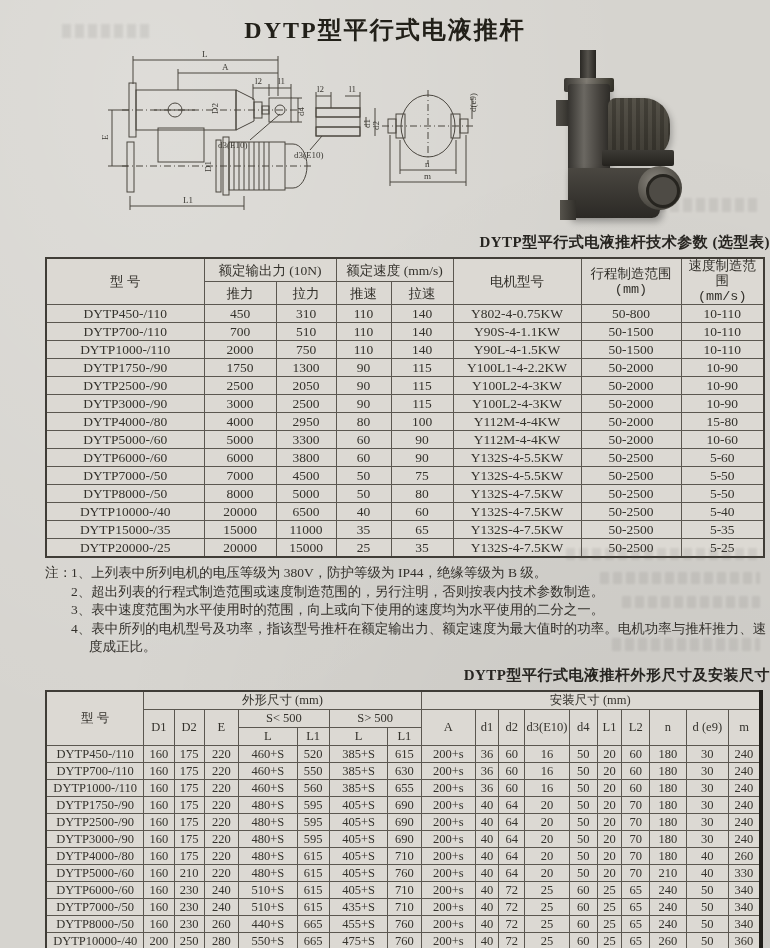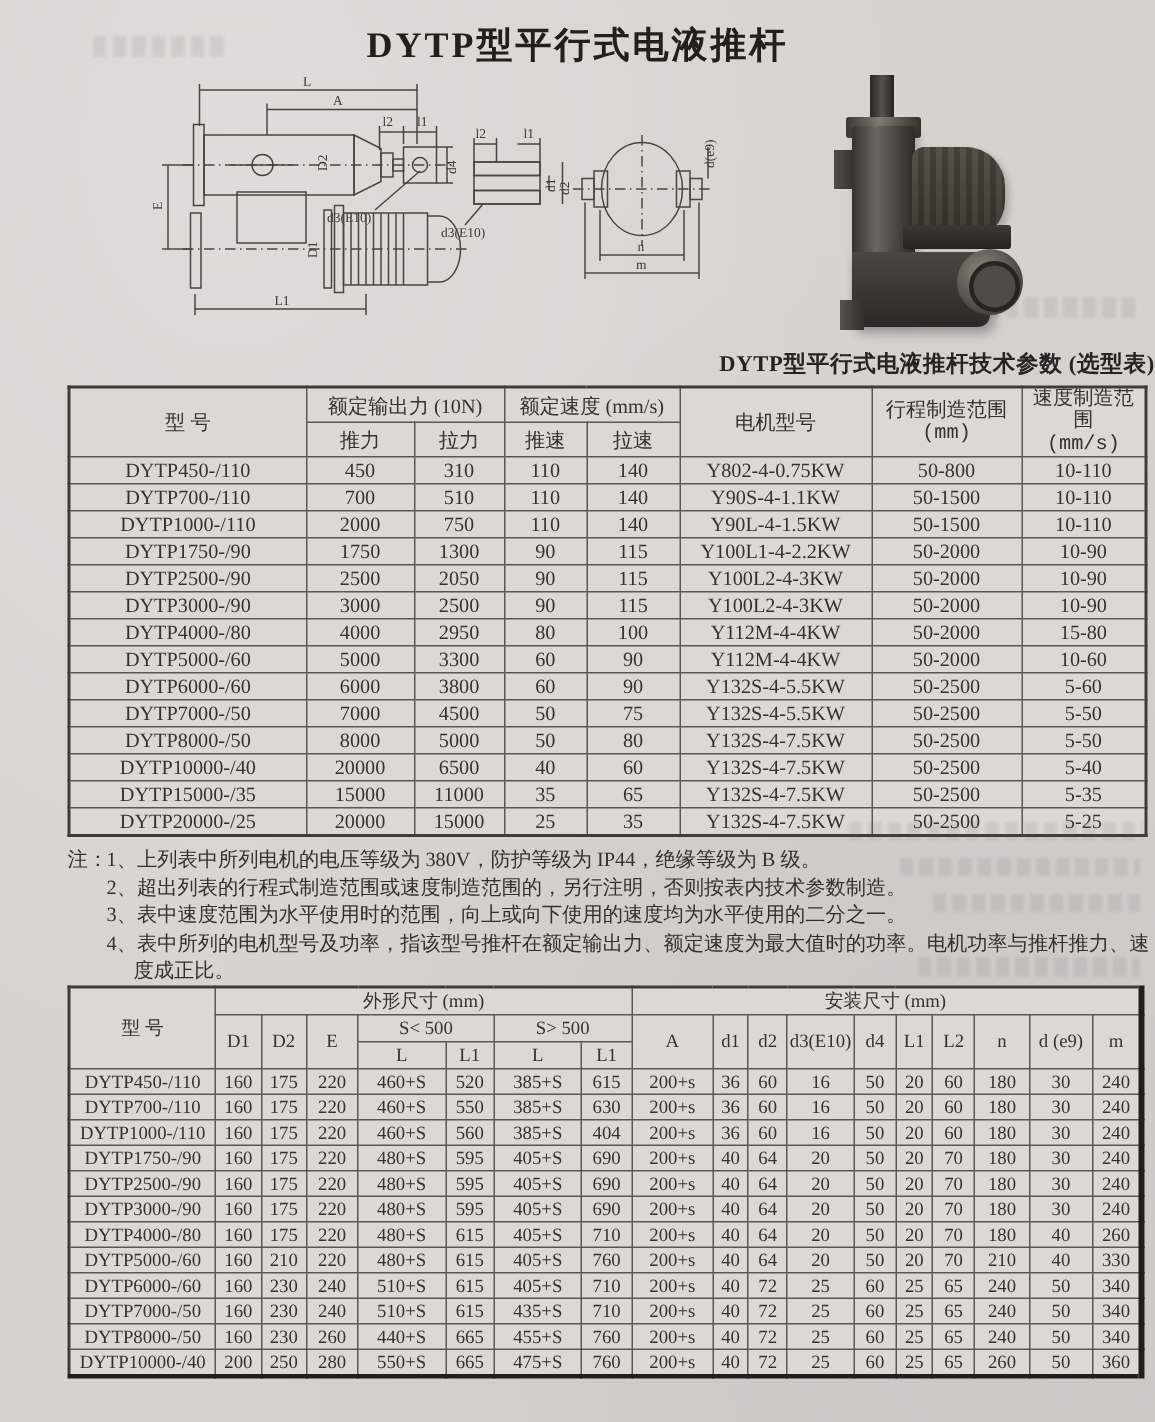--- a/index.html
+++ b/index.html
@@ -382,20 +382,21 @@
   </table>
 
   <div class="notes">
     <span class="prefix">注：</span>
     <div class="note-item">1、上列表中所列电机的电压等级为 380V，防护等级为 IP44，绝缘等级为 B 级。</div>
     <div class="note-item">2、超出列表的行程式制造范围或速度制造范围的，另行注明，否则按表内技术参数制造。</div>
     <div class="note-item">3、表中速度范围为水平使用时的范围，向上或向下使用的速度均为水平使用的二分之一。</div>
     <div class="note-item">4、表中所列的电机型号及功率，指该型号推杆在额定输出力、额定速度为最大值时的功率。电机功率与推杆推力、速度成正比。</div>
   </div>
 
+  <div class="sec-title">DYTP型平行式电液推杆外形尺寸及安装尺寸</div>
 
   <table class="t2">
     <colgroup>
       <col style="width:97px">
         <col style="width:30px">
         <col style="width:30px">
         <col style="width:34px">
       <col style="width:58px">
         <col style="width:32px">
         <col style="width:58px">
@@ -483,21 +484,21 @@
           <td>240</td>
         </tr>
         <tr>
           <td>DYTP1000-/110</td>
           <td>160</td>
           <td>175</td>
           <td>220</td>
           <td>460+S</td>
           <td>560</td>
           <td>385+S</td>
-          <td>404</td>
+          <td>655</td>
           <td>200+s</td>
           <td>36</td>
           <td>60</td>
           <td>16</td>
           <td>50</td>
           <td>20</td>
           <td>60</td>
           <td>180</td>
           <td>30</td>
           <td>240</td>

